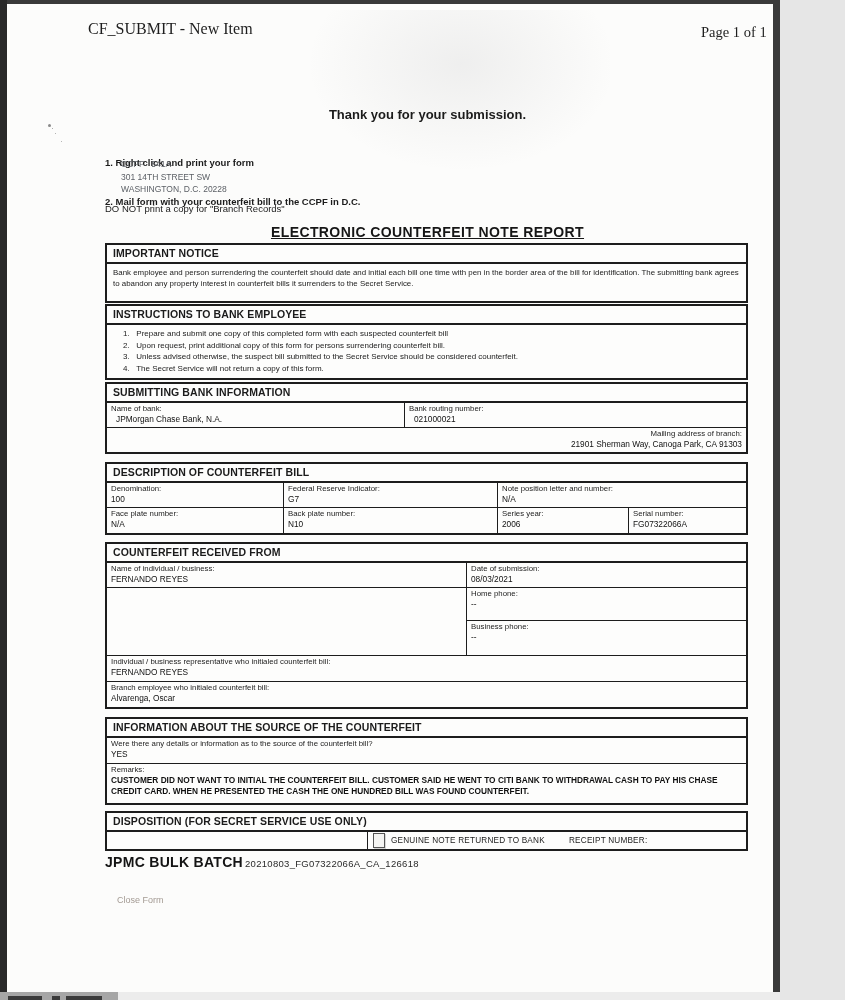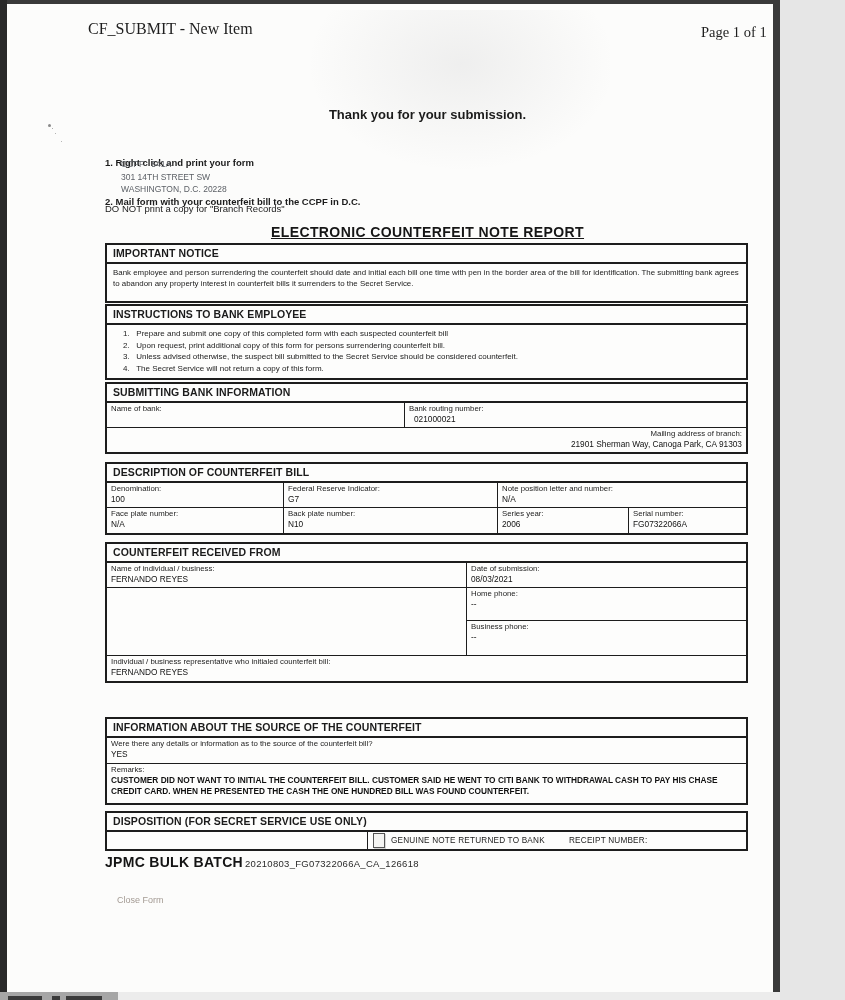--- a/index.html
+++ b/index.html
@@ -103,20 +103,21 @@
       <div class="ins-item">3.   Unless advised otherwise, the suspect bill submitted to the Secret Service should be considered counterfeit.</div>
       <div class="ins-item">4.   The Secret Service will not return a copy of this form.</div>
     </div>
   </div>
 
   <div class="section" style="top:382px;">
     <div class="section-header">SUBMITTING BANK INFORMATION</div>
     <div class="grid-row" style="height:25px;">
       <div class="cell" style="width:298px;">
         <div class="lbl">Name of bank:</div>
+        <div class="val">JPMorgan Chase Bank, N.A.</div>
       </div>
       <div class="cell last">
         <div class="lbl">Bank routing number:</div>
         <div class="val">021000021</div>
       </div>
     </div>
     <div class="grid-row last" style="height:24px;text-align:right;">
       <div class="cell last">
         <div class="lbl">Mailing address of branch:</div>
         <div class="val flush">21901 Sherman Way, Canoga Park, CA 91303</div>
@@ -182,20 +183,24 @@
         </div>
         <div class="subrow last" style="height:34px;">
           <div class="lbl">Business phone:</div>
           <div class="val flush">--</div>
         </div>
       </div>
     </div>
     <div class="fullrow" style="height:26px;">
       <div class="lbl">Individual / business representative who initialed counterfeit bill:</div>
       <div class="val flush">FERNANDO REYES</div>
+    </div>
+    <div class="fullrow" style="height:26px;">
+      <div class="lbl">Branch employee who initialed counterfeit bill:</div>
+      <div class="val flush">Alvarenga, Oscar</div>
     </div>
   </div>
 
   <div class="section" style="top:717px;">
     <div class="section-header">INFORMATION ABOUT THE SOURCE OF THE COUNTERFEIT</div>
     <div class="subrow" style="height:26px;">
       <div class="lbl">Were there any details or information as to the source of the counterfeit bill?</div>
       <div class="val flush">YES</div>
     </div>
     <div class="subrow last" style="height:39px;">

